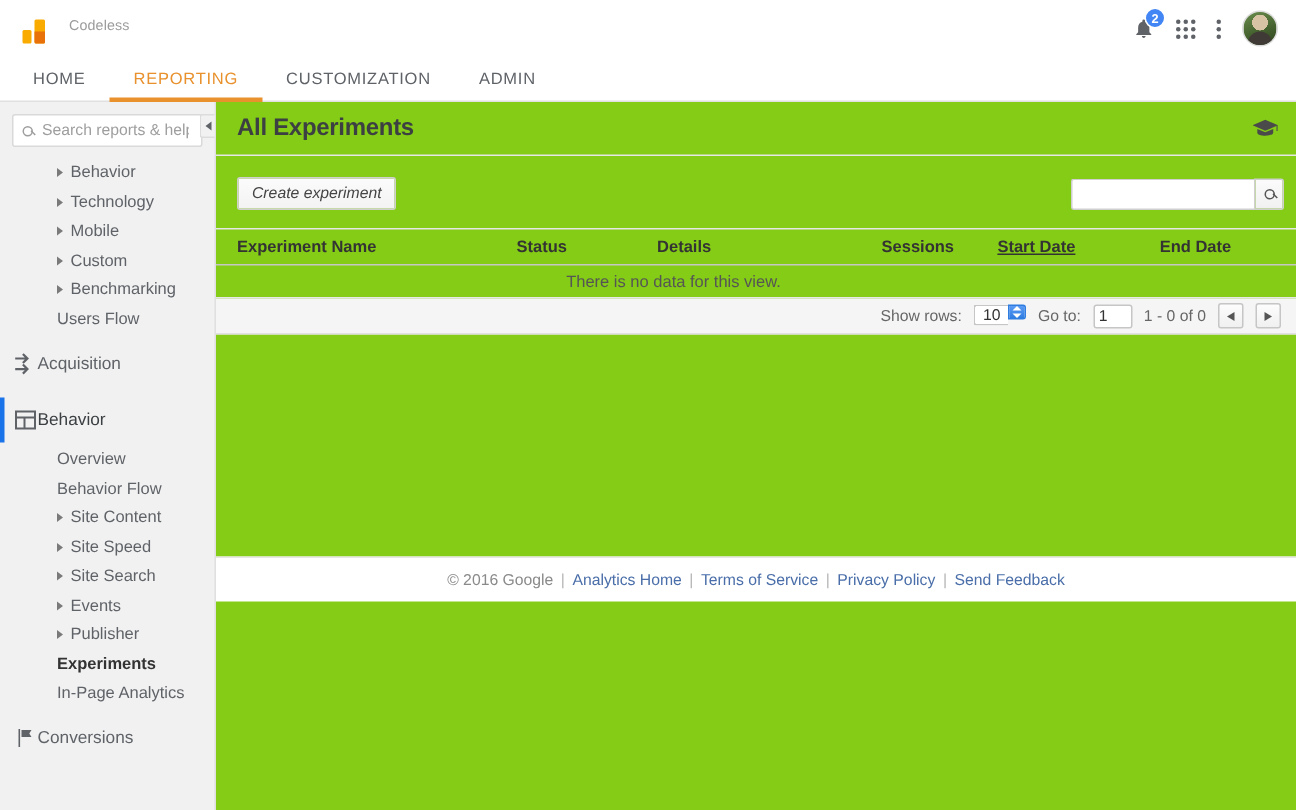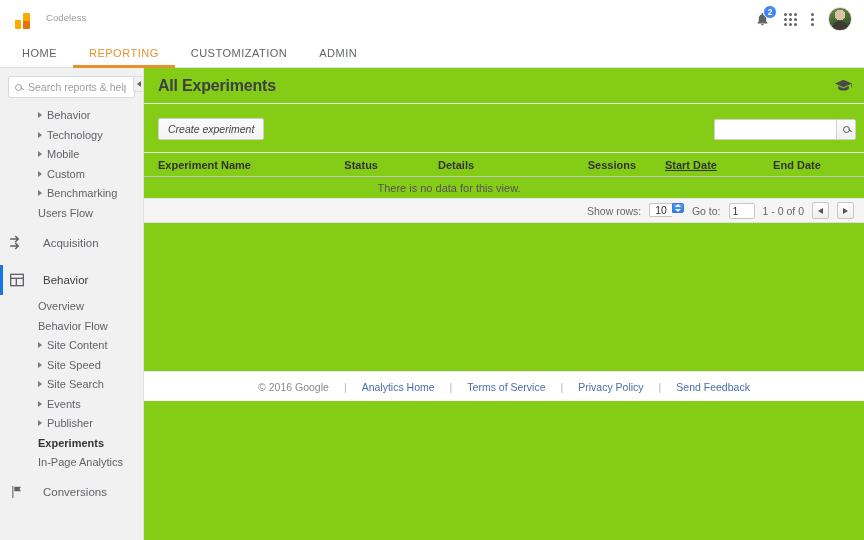--- a/index.html
+++ b/index.html
@@ -114,21 +114,21 @@
     white-space: nowrap;
   }
   .nav-sub .arw {
     width: 0; height: 0; border-top: 3px solid transparent; border-bottom: 3px solid transparent;
     border-left: 4px solid #7a7a7a; margin-right: 5px; flex: 0 0 auto;
   }
   .nav-sub.noarrow { padding-left: 38px; }
   .nav-sub.selected { font-weight: bold; color: #333; }
 
   .nav-group {
-    height: 34px; display: flex; align-items: center; gap: 18px;
+    height: 34px; display: flex; align-items: center; gap: 0;
     padding-left: 8px; font-size: 11.5px; color: #5f6368; cursor: pointer;
     position: relative; margin-top: 3px;
   }
   .nav-group.active { color: #3c4043; }
   .nav-group.active::before {
     content: ""; position: absolute; left: 0; top: 2px; bottom: 2px; width: 3px; background: #1a73e8;
   }
   .gicon { width: 17px; height: 17px; flex: 0 0 auto; display: flex; align-items: center; justify-content: center; }
 
   .collapse-tab {
@@ -233,21 +233,21 @@
     display: flex; align-items: center; justify-content: center; cursor: pointer;
   }
   .pg-btn .lt { width: 0; height: 0; border-top: 3.5px solid transparent; border-bottom: 3.5px solid transparent; border-right: 5px solid #555; }
   .pg-btn .gt { width: 0; height: 0; border-top: 3.5px solid transparent; border-bottom: 3.5px solid transparent; border-left: 5px solid #555; }
 
   
   .footer {
     position: absolute; left: 0; right: 0; top: 303px;
     border-top: 1px solid #e6e6e6;
     height: 30px; display: flex; align-items: center; justify-content: center;
-    gap: 15px; font-size: 10.5px; color: #8a8a8a;
+    gap: 5px; font-size: 10.5px; color: #8a8a8a;
     background: #fff;
   }
   .footer a { color: #4a6ea9; text-decoration: none; cursor: pointer; }
   .footer .sep { color: #b5b5b5; }
 </style>
 </head>
 <body>
 
 <div class="topbar">
   <div class="logo-wrap">

